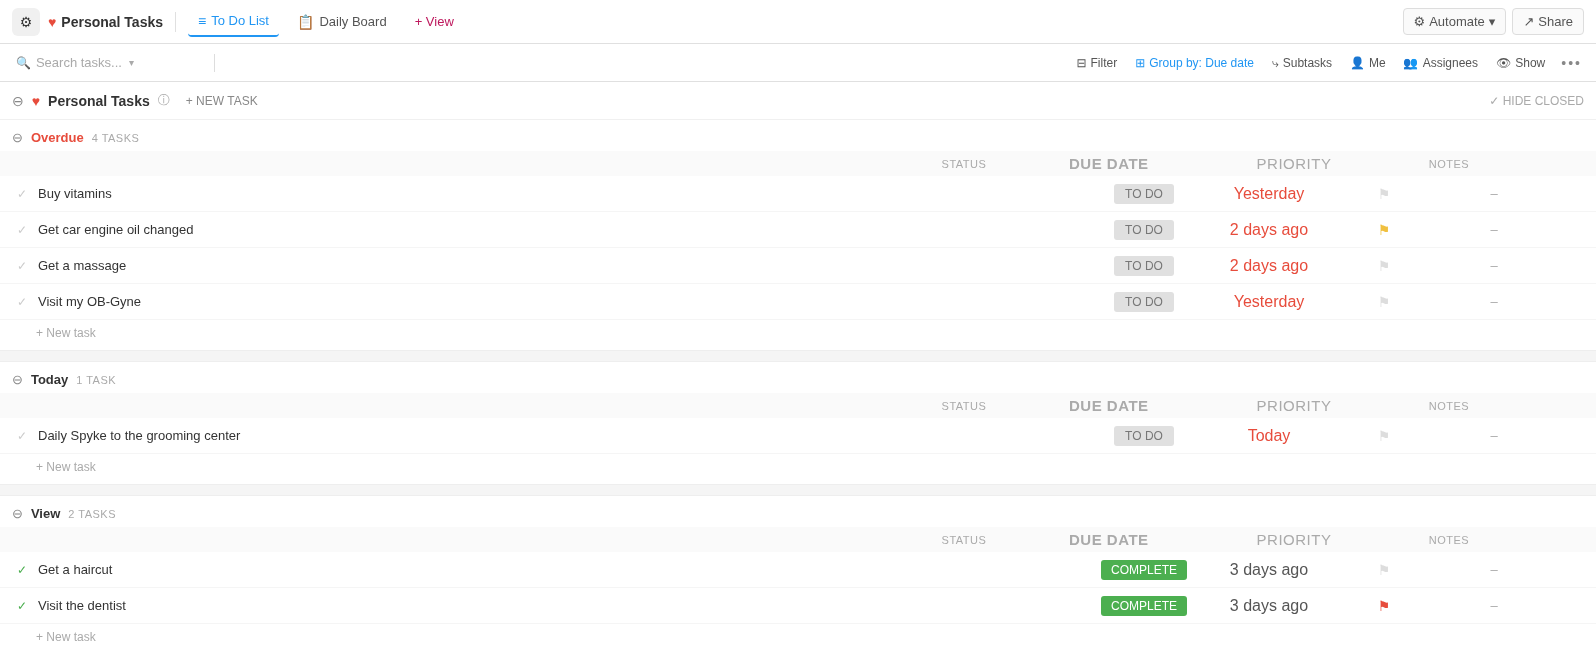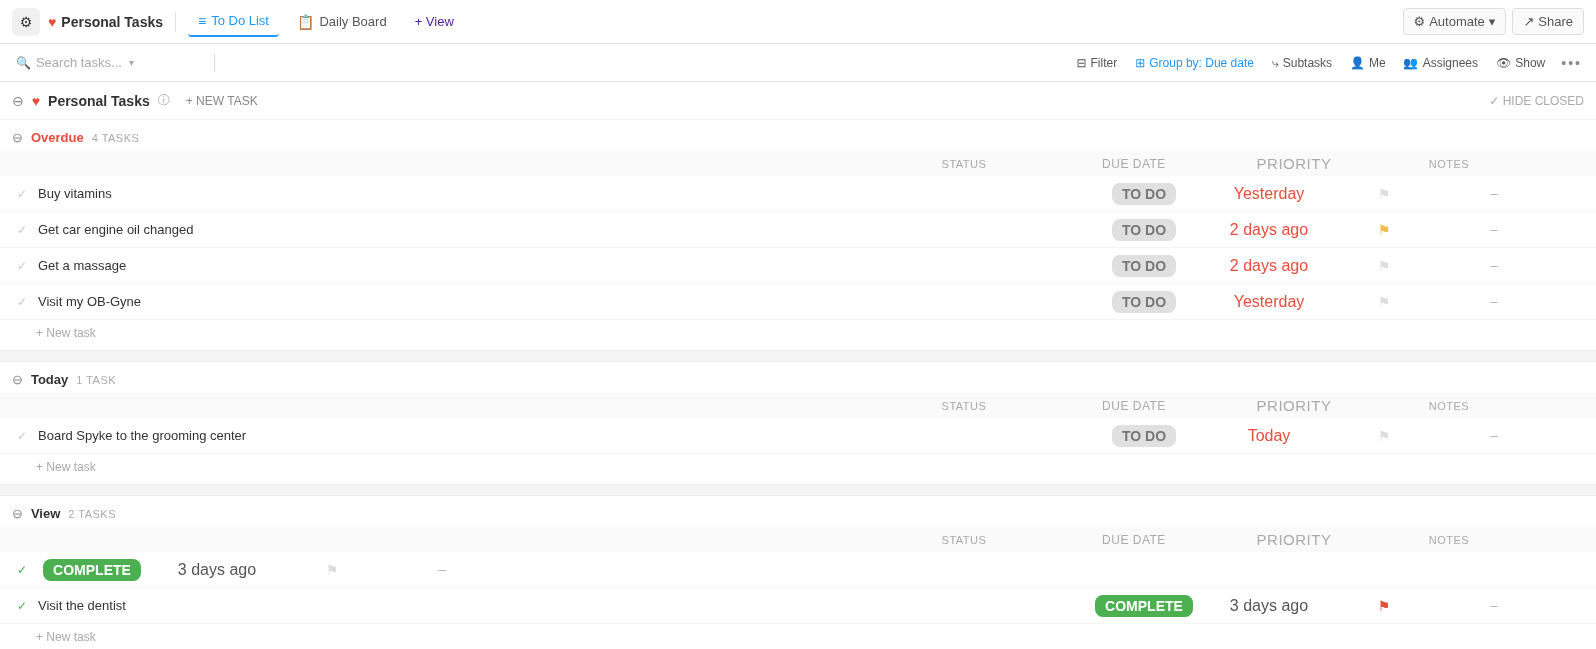--- a/index.html
+++ b/index.html
@@ -11,21 +11,21 @@
       padding: 0 12px; border-bottom: 1px solid #e0e0e0;
       gap: 8px;
     }
     .app-icon { width: 28px; height: 28px; border-radius: 6px; background: #f0f0f0; display: flex; align-items: center; justify-content: center; font-size: 14px; }
     .brand-name { font-weight: 600; font-size: 14px; display: flex; align-items: center; gap: 5px; }
     .heart-icon { color: #e74c3c; font-size: 14px; }
     .nav-divider { width: 1px; height: 20px; background: #e0e0e0; margin: 0 4px; }
     .nav-tab { display: flex; align-items: center; gap: 5px; padding: 6px 10px; border-radius: 4px; cursor: pointer; font-size: 13px; color: #555; text-decoration: none; }
     .nav-tab.active { color: #2196f3; border-bottom: 2px solid #2196f3; }
     .nav-tab-icon { font-size: 14px; }
-    .nav-tab-add { color: #4c1d95; }
+    .nav-tab-add { color: #be185d; }
     .top-nav-right { margin-left: auto; display: flex; align-items: center; gap: 6px; }
     .automate-btn { display: flex; align-items: center; gap: 4px; padding: 5px 10px; border-radius: 4px; cursor: pointer; font-size: 13px; color: #555; border: 1px solid #ddd; background: #fafafa; }
     .share-btn { display: flex; align-items: center; gap: 4px; padding: 5px 10px; border-radius: 4px; cursor: pointer; font-size: 13px; color: #555; border: 1px solid #ddd; background: #fafafa; }
 
     
     .toolbar {
       display: flex; align-items: center; height: 38px;
       padding: 0 8px; border-bottom: 1px solid #e0e0e0; gap: 4px;
     }
     .search-box {
@@ -61,32 +61,32 @@
     }
     .section-toggle { color: #888; cursor: pointer; font-size: 13px; }
     .section-name { font-weight: 600; font-size: 13px; }
     .section-name.overdue { color: #e74c3c; }
     .section-name.today { color: #333; }
     .section-name.done { color: #333; }
     .section-count { font-size: 11px; color: #aaa; text-transform: uppercase; letter-spacing: 0.5px; }
     .col-headers { display: flex; align-items: center; padding: 4px 12px; background: #fafafa; gap: 45px; }
     .col-task { flex: 1; }
     .col-status { width: 120px; text-align: center; font-size: 11px; color: #aaa; text-transform: uppercase; letter-spacing: 0.5px; }
-    .col-due { width: 130px; text-align: center; font-size: 12px; color: #aaa; text-transform: uppercase; letter-spacing: 0.5px; }
+    .col-due { width: 130px; text-align: left; font-size: 15px; color: #aaa; text-transform: uppercase; letter-spacing: 0.5px; font-weight: bold; }
     .col-priority { width: 100px; text-align: center; font-size: 15px; color: #aaa; text-transform: uppercase; letter-spacing: 0.5px; }
     .col-notes { width: 120px; text-align: center; font-size: 11px; color: #aaa; text-transform: uppercase; letter-spacing: 0.5px; }
     .col-add { width: 30px; }
 
     .task-row { display: flex; align-items: center; padding: 6px 12px; border-bottom: 1px solid #f5f5f5; min-height: 36px; }
     .task-check { width: 20px; display: flex; align-items: center; justify-content: center; color: #4CAF50; font-size: 12px; cursor: pointer; }
     .task-check.pending { color: #ccc; }
     .task-name { flex: 1; font-size: 13px; padding-left: 6px; }
     .task-status { width: 120px; display: flex; justify-content: center; }
     .status-badge {
-      padding: 3px 10px; border-radius: 8px; font-size: 14px; font-weight: 700;
+      padding: 3px 10px; border-radius: 3px; font-size: 12px; font-weight: 400;
       text-align: center; min-width: 60px;
     }
     .status-todo { background: #e0e0e0; color: #777; }
     .status-complete { background: #4CAF50; color: #fff; }
     .task-due { width: 130px; text-align: center; font-size: 16px; }
     .due-overdue { color: #e74c3c; }
     .due-today { color: #e74c3c; }
     .due-normal { color: #555; }
     .task-priority { width: 100px; text-align: center; }
     .priority-flag { font-size: 14px; color: #ddd; }
@@ -270,21 +270,21 @@
     <div class="col-headers">
       <div class="col-task"></div>
       <div class="col-status">STATUS</div>
       <div class="col-due">DUE DATE</div>
       <div class="col-priority">PRIORITY</div>
       <div class="col-notes">NOTES</div>
       <div class="col-add"></div>
     </div>
     <div class="task-row">
       <span class="task-check pending">✓</span>
-      <span class="task-name">Board Spyke to the grooming center</span>
+      <span class="task-name">Daily Spyke to the grooming center</span>
       <div class="task-status">
         <span class="status-badge status-todo">TO DO</span>
       </div>
       <div class="task-due due-today">Today</div>
       <div class="task-priority">
         <span class="priority-flag">⚑</span>
       </div>
       <div class="task-notes">–</div>
       <div class="task-add-col"></div>
     </div>
@@ -304,20 +304,21 @@
     <div class="col-headers">
       <div class="col-task"></div>
       <div class="col-status">STATUS</div>
       <div class="col-due">DUE DATE</div>
       <div class="col-priority">PRIORITY</div>
       <div class="col-notes">NOTES</div>
       <div class="col-add"></div>
     </div>
     <div class="task-row">
       <span class="task-check" style="color:#4CAF50;">✓</span>
+      <span class="task-name">Get a haircut</span>
       <div class="task-status">
         <span class="status-badge status-complete">COMPLETE</span>
       </div>
       <div class="task-due due-normal">3 days ago</div>
       <div class="task-priority">
         <span class="priority-flag">⚑</span>
       </div>
       <div class="task-notes">–</div>
       <div class="task-add-col"></div>
     </div>

